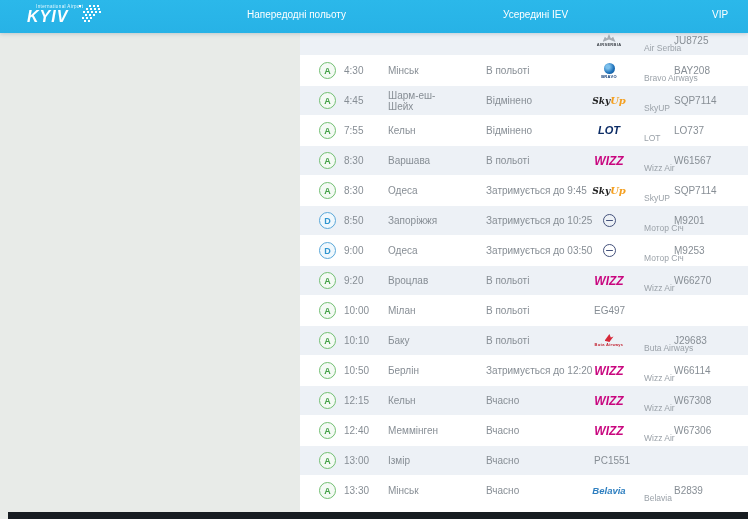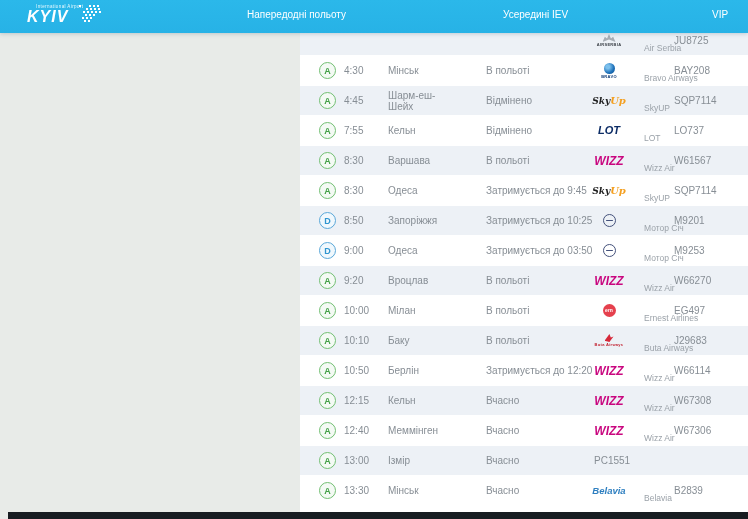--- a/index.html
+++ b/index.html
@@ -255,28 +255,20 @@
     </span>
     <span class="c-flight t-flight">W66270</span>
   </div>
         <div class="row">
     <span class="c-icon">
             <span class="s-icon ic-a">A</span>
           </span>
     <span class="c-time t-time">10:00</span>
     <span class="c-city t-city">Мілан</span>
     <span class="c-status t-status">В польоті</span>
-    <span class="c-air">
-      <span class="logo lg-ernest">
-              <span class="lg-line">
-                <span class="lg-main">ern</span>
-              </span>
-            </span>
-      <span class="airline-name">Ernest Airlines</span>
-    </span>
     <span class="c-flight t-flight">EG497</span>
   </div>
         <div class="row alt">
     <span class="c-icon">
             <span class="s-icon ic-a">A</span>
           </span>
     <span class="c-time t-time">10:10</span>
     <span class="c-city t-city">Баку</span>
     <span class="c-status t-status">В польоті</span>
     <span class="c-air">

